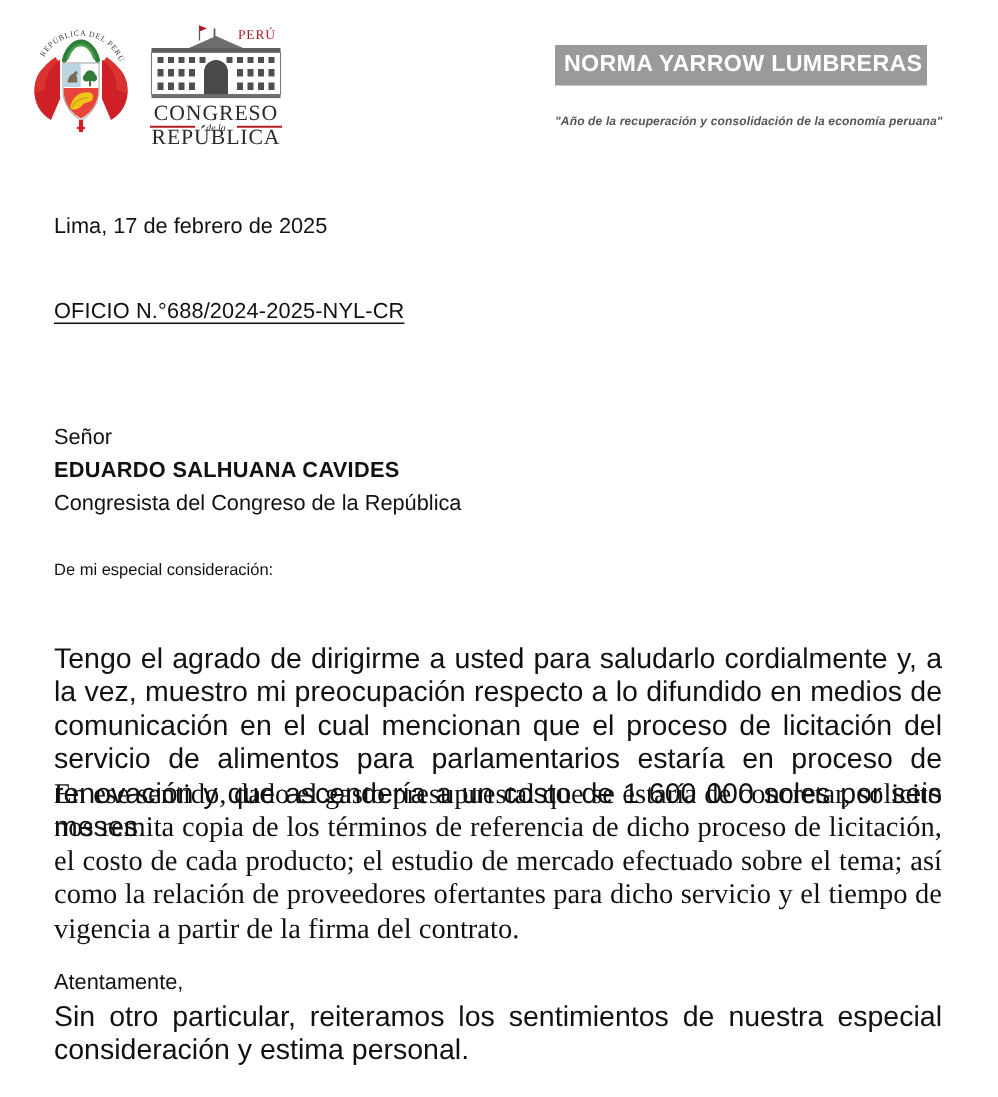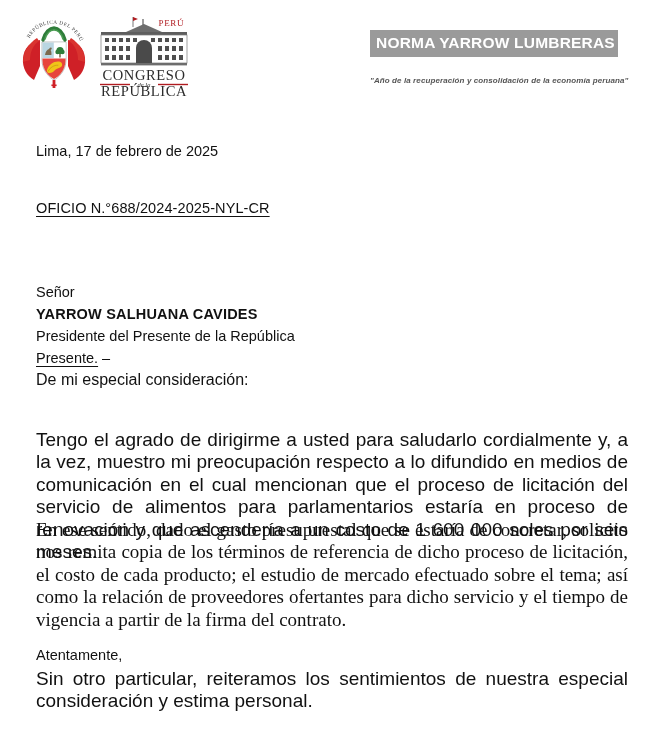--- a/index.html
+++ b/index.html
@@ -137,21 +137,21 @@
     letter-spacing: 0.2px;
   }
   .recipient .r-present u {
     text-underline-offset: 3px;
   }
 
   .salutation {
     position: absolute;
     top: 369px;
     left: 0;
-    font-size: 16px;
+    font-size: 11px;
     line-height: 22px;
     text-align: center;
   }
 
   .para {
     position: absolute;
     left: 0;
     width: 592px;
     font-size: 19px;
     line-height: 22.4px;
@@ -286,25 +286,22 @@
   </div>
 
   <div class="doc-body">
 
     <div class="date-line">Lima, 17 de febrero de 2025</div>
 
     <div class="oficio">OFICIO N.°688/2024-2025-NYL-CR</div>
 
     <div class="recipient">
       <div class="r-title">Señor</div>
-      <div class="r-name">YARROW SALHUANA CAVIDES</div>
-      <div class="r-position">Presidente del Presente de la República</div>
-      <div class="r-present">
-        <u>Presente.</u><span> </span><span>–</span>
-      </div>
+      <div class="r-name">EDUARDO SALHUANA CAVIDES</div>
+      <div class="r-position">Congresista del Congreso de la República</div>
     </div>
 
     <div class="salutation">De mi especial consideración:</div>
 
     <p class="para para-1">Tengo el agrado de dirigirme a usted para saludarlo cordialmente y, a la vez, muestro mi preocupación respecto a lo difundido en medios de comunicación en el cual mencionan que el proceso de licitación del servicio de alimentos para parlamentarios estaría en proceso de renovación y que ascendería a un costo de 1 600 000 soles por seis meses.</p>
 
     <p class="para para-2">En ese sentido, dado el gasto presupuestal que se estaría de concretar, solicito nos remita copia de los términos de referencia de dicho proceso de licitación, el costo de cada producto; el estudio de mercado efectuado sobre el tema; así como la relación de proveedores ofertantes para dicho servicio y el tiempo de vigencia a partir de la firma del contrato.</p>
 
     <p class="para para-3">Sin otro particular, reiteramos los sentimientos de nuestra especial consideración y estima personal.</p>
 

